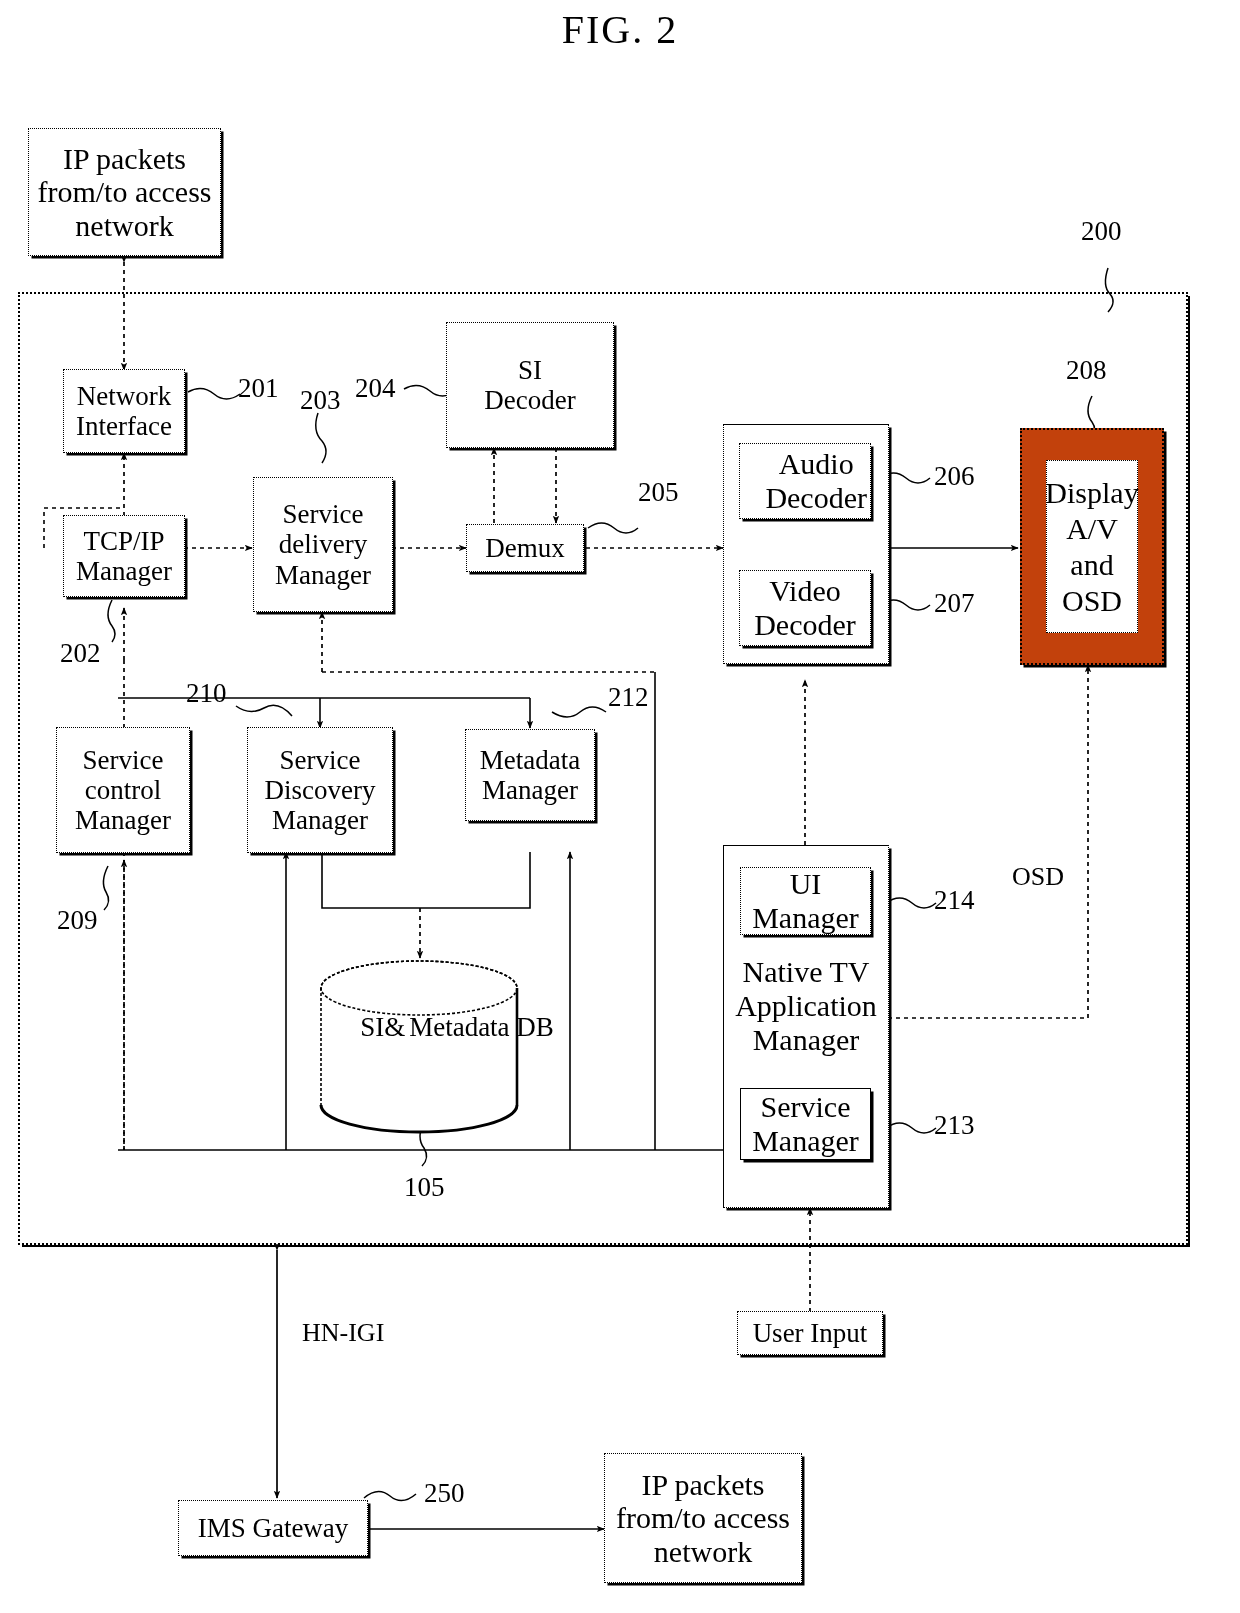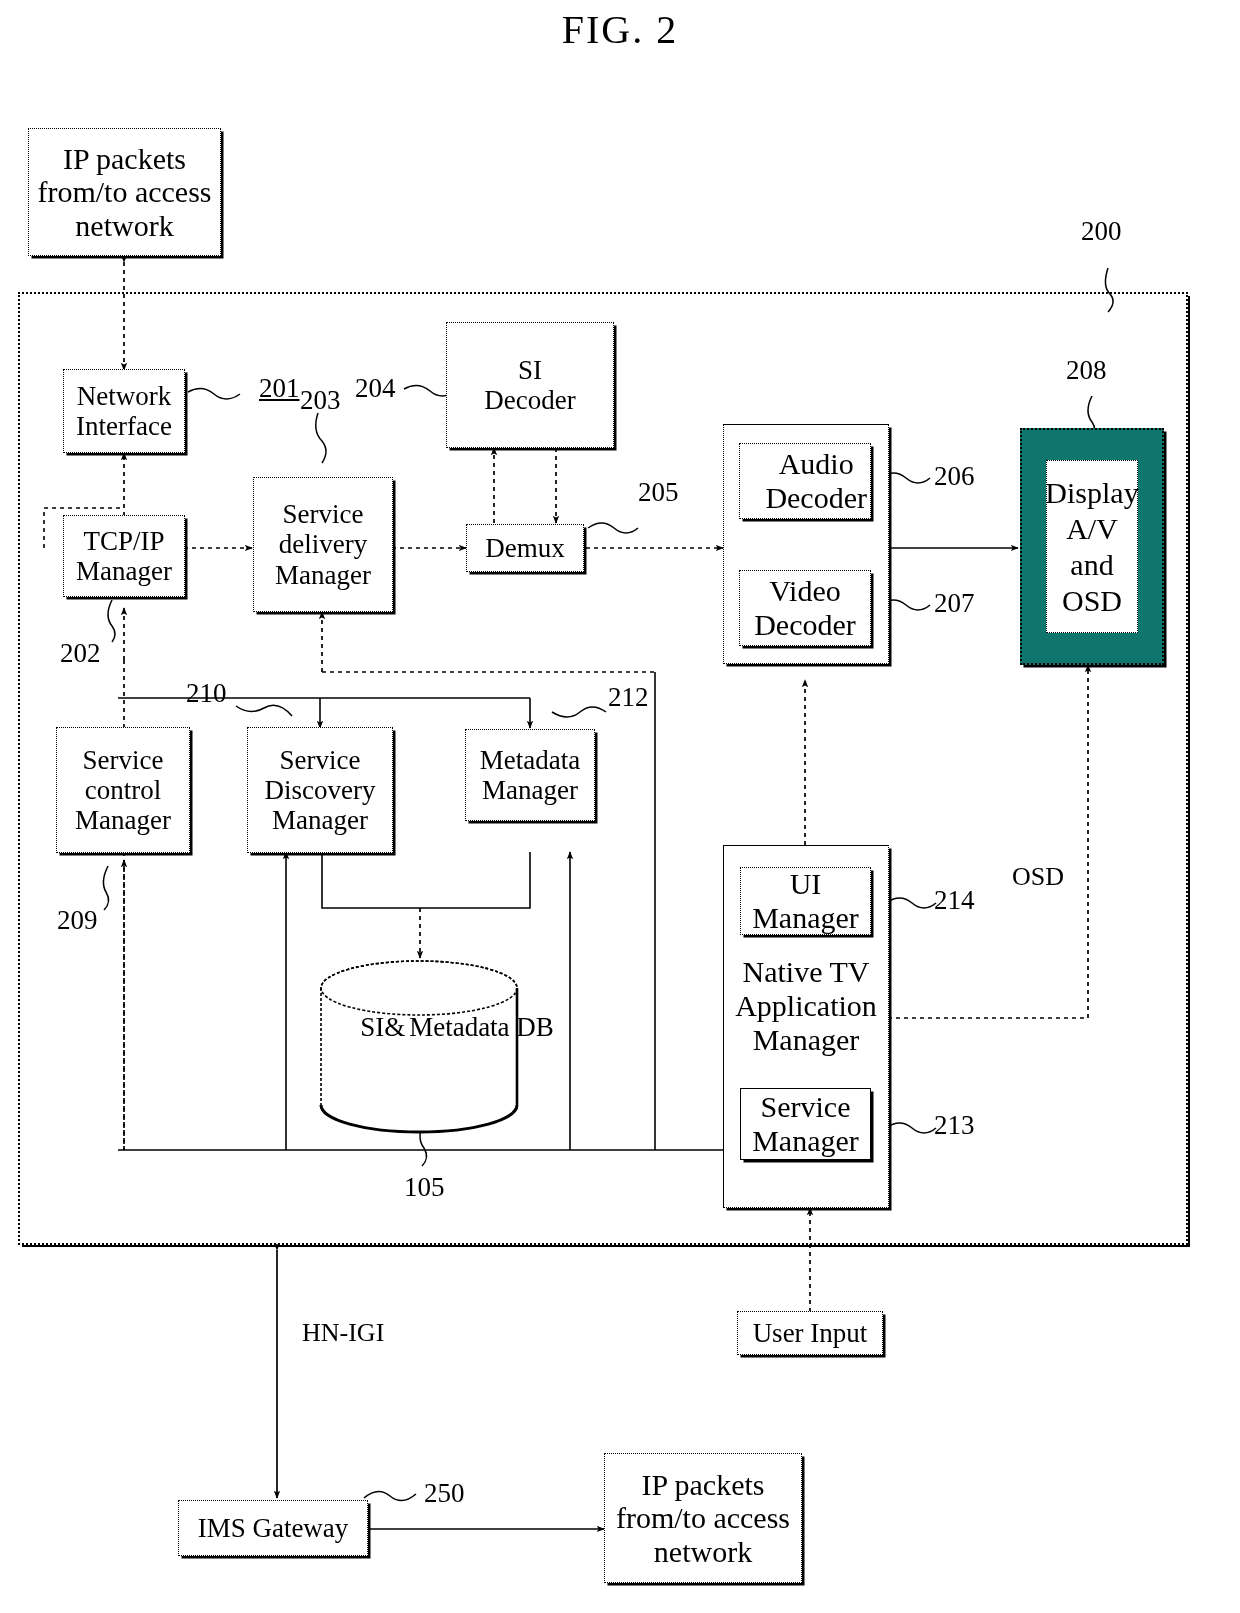--- a/index.html
+++ b/index.html
@@ -32,21 +32,21 @@
   
   .container-200{
     position:absolute;box-sizing:border-box;background:transparent;
     border:2px dotted #000;
     box-shadow:3px 3px 0 -1px #000;
     z-index:1;
   }
 
   
   .display-outer{
-    position:absolute;box-sizing:border-box;background:#0f766e;
+    position:absolute;box-sizing:border-box;background:#c2410c;
     border:2px dotted #000;box-shadow:3px 3px 0 -0.5px #000;z-index:5;
   }
   .display-inner{
     position:absolute;box-sizing:border-box;border:1.4px dotted #000;background:#fff;
     display:flex;align-items:center;justify-content:center;text-align:center;line-height:1.2;
   }
 
   
   .avgroup{
     position:absolute;box-sizing:border-box;background:#fff;
@@ -181,21 +181,21 @@
       <span class="t22">network</span>
     </div>
   </div>
 
   <div class="box dashed" style="left:63px;top:369px;width:122px;height:84px;">
     <div>
       <span class="t24">Network</span>
       <span class="t24">Interface</span>
     </div>
   </div>
-  <div class="ref" style="left:259px;top:373px;text-decoration:underline;">201</div>
+  <div class="ref" style="left:238px;top:373px;">201</div>
 
   <div class="box dashed" style="left:63px;top:515px;width:122px;height:82px;">
     <div>
       <span class="t24">TCP/IP</span>
       <span class="t24">Manager</span>
     </div>
   </div>
   <div class="ref" style="left:60px;top:638px;">202</div>
 
   <div class="box dashed" style="left:253px;top:477px;width:140px;height:135px;">

